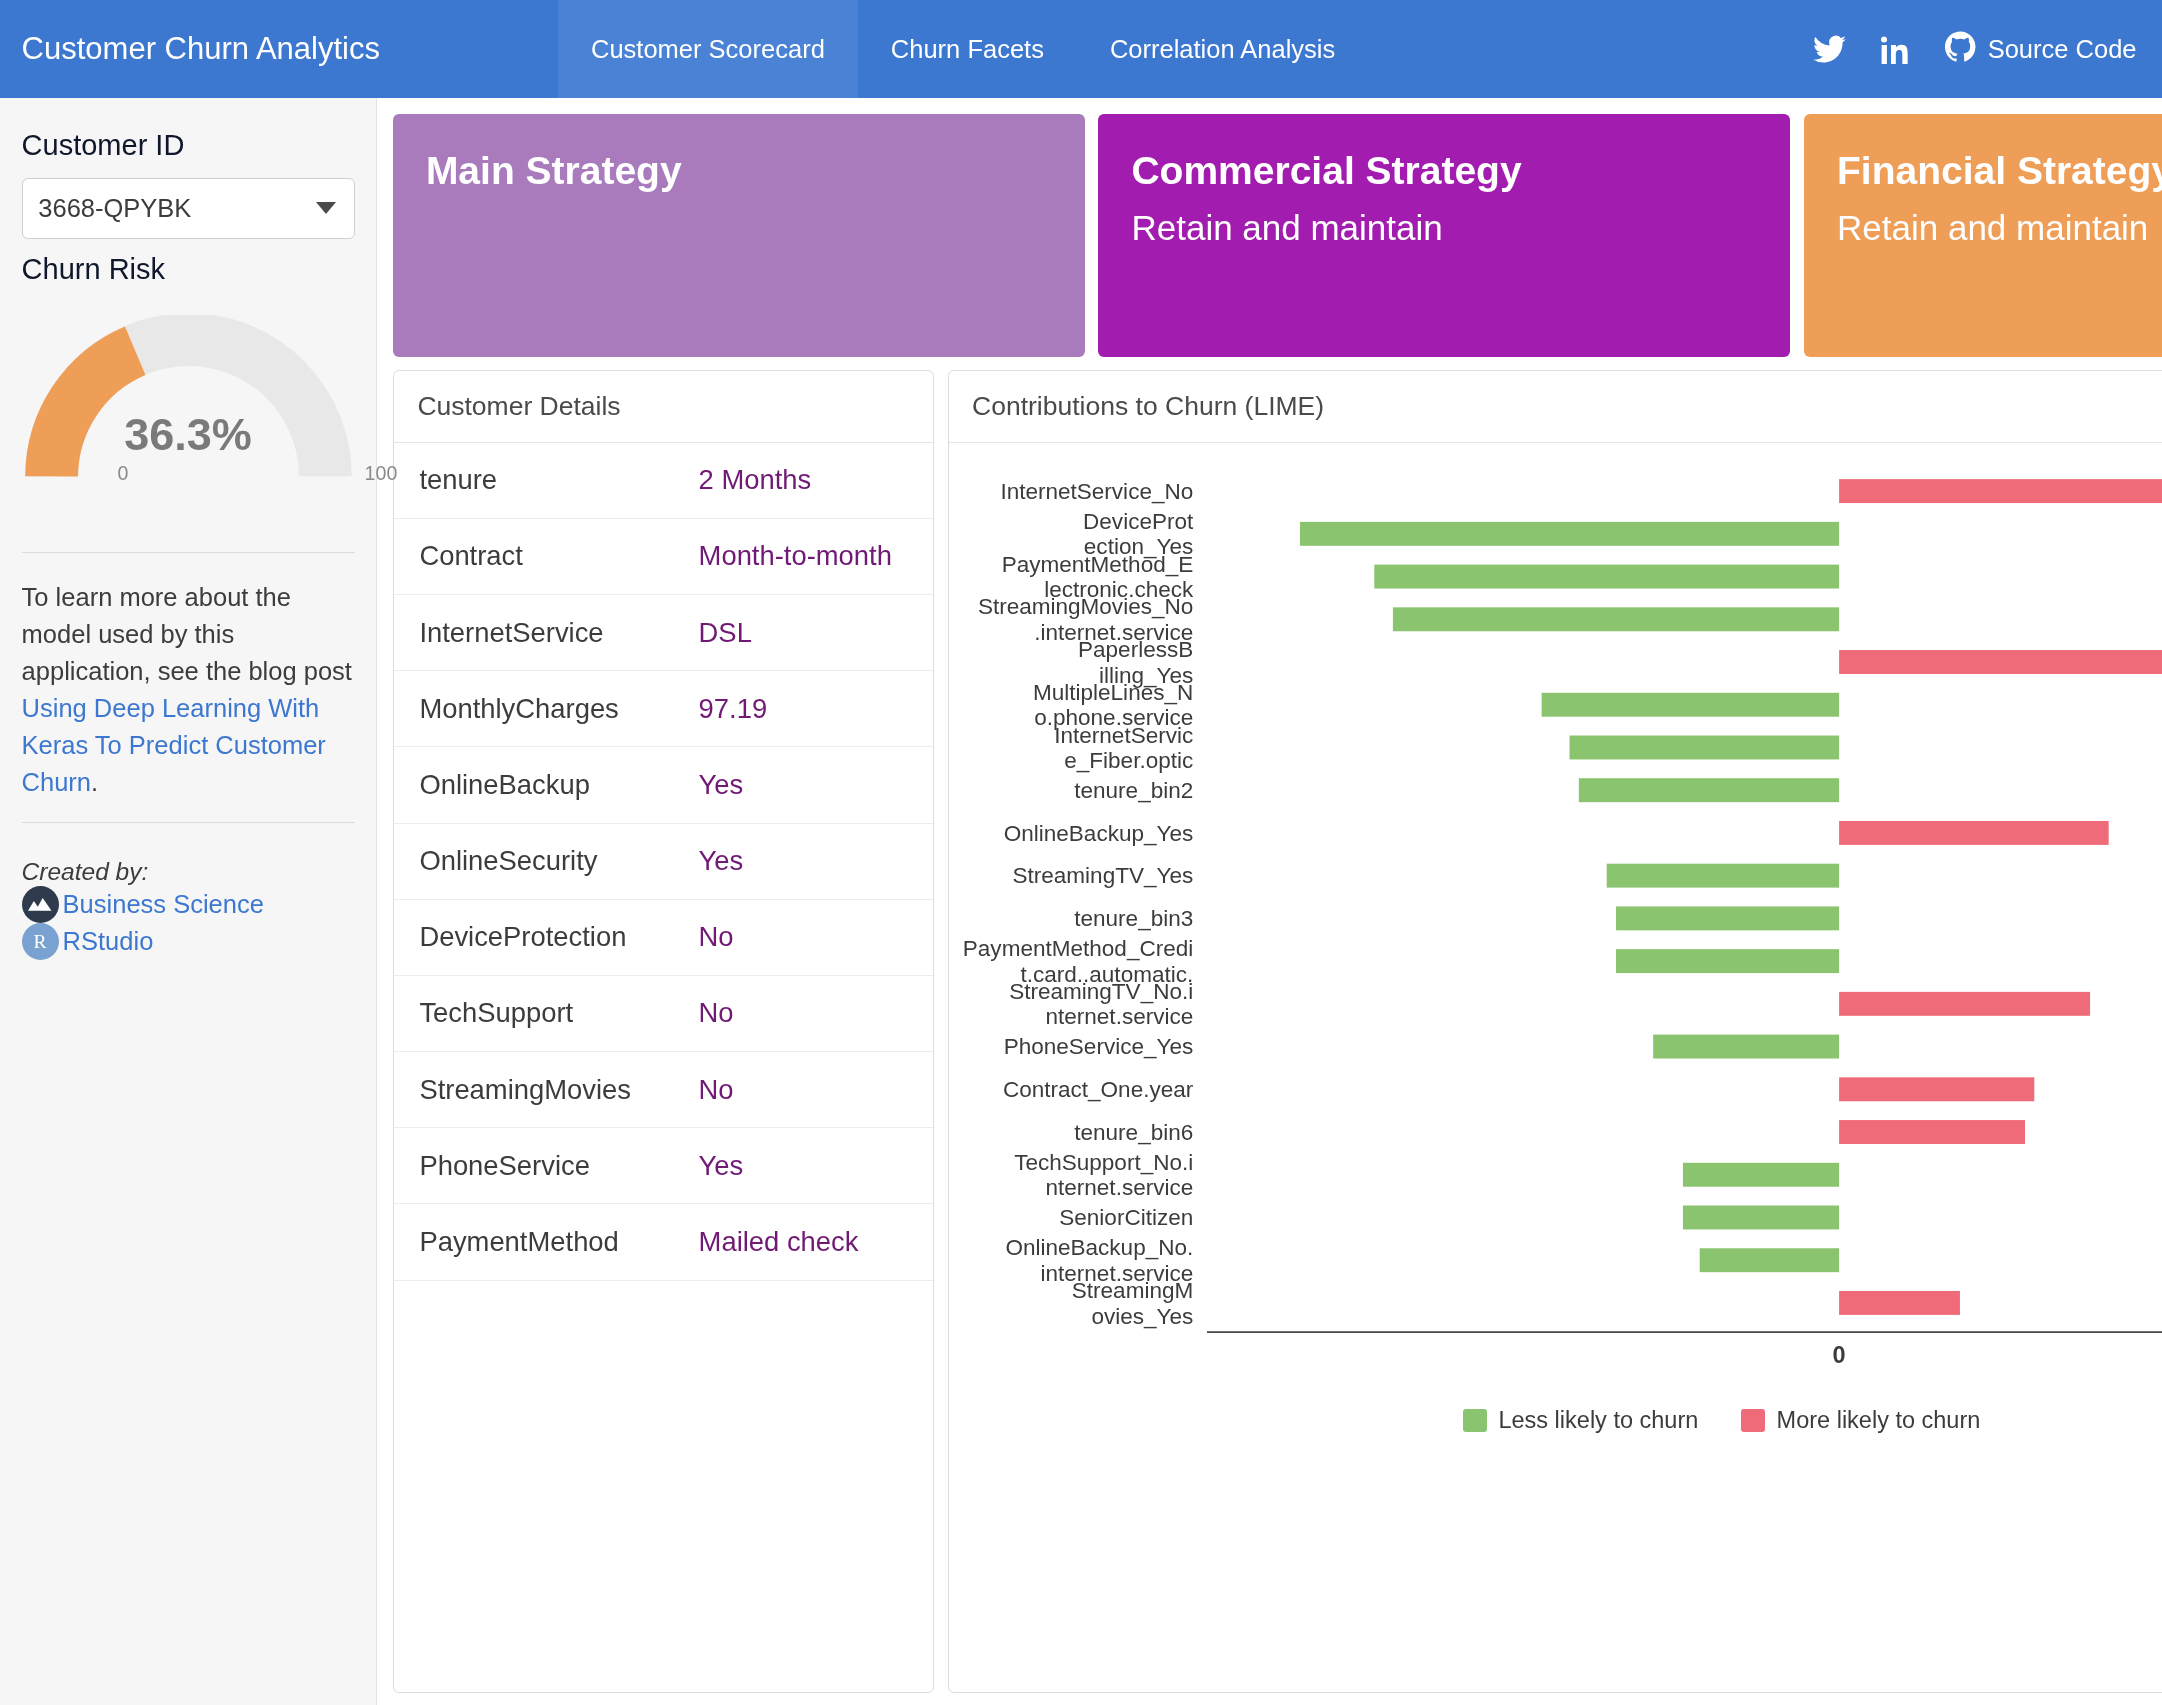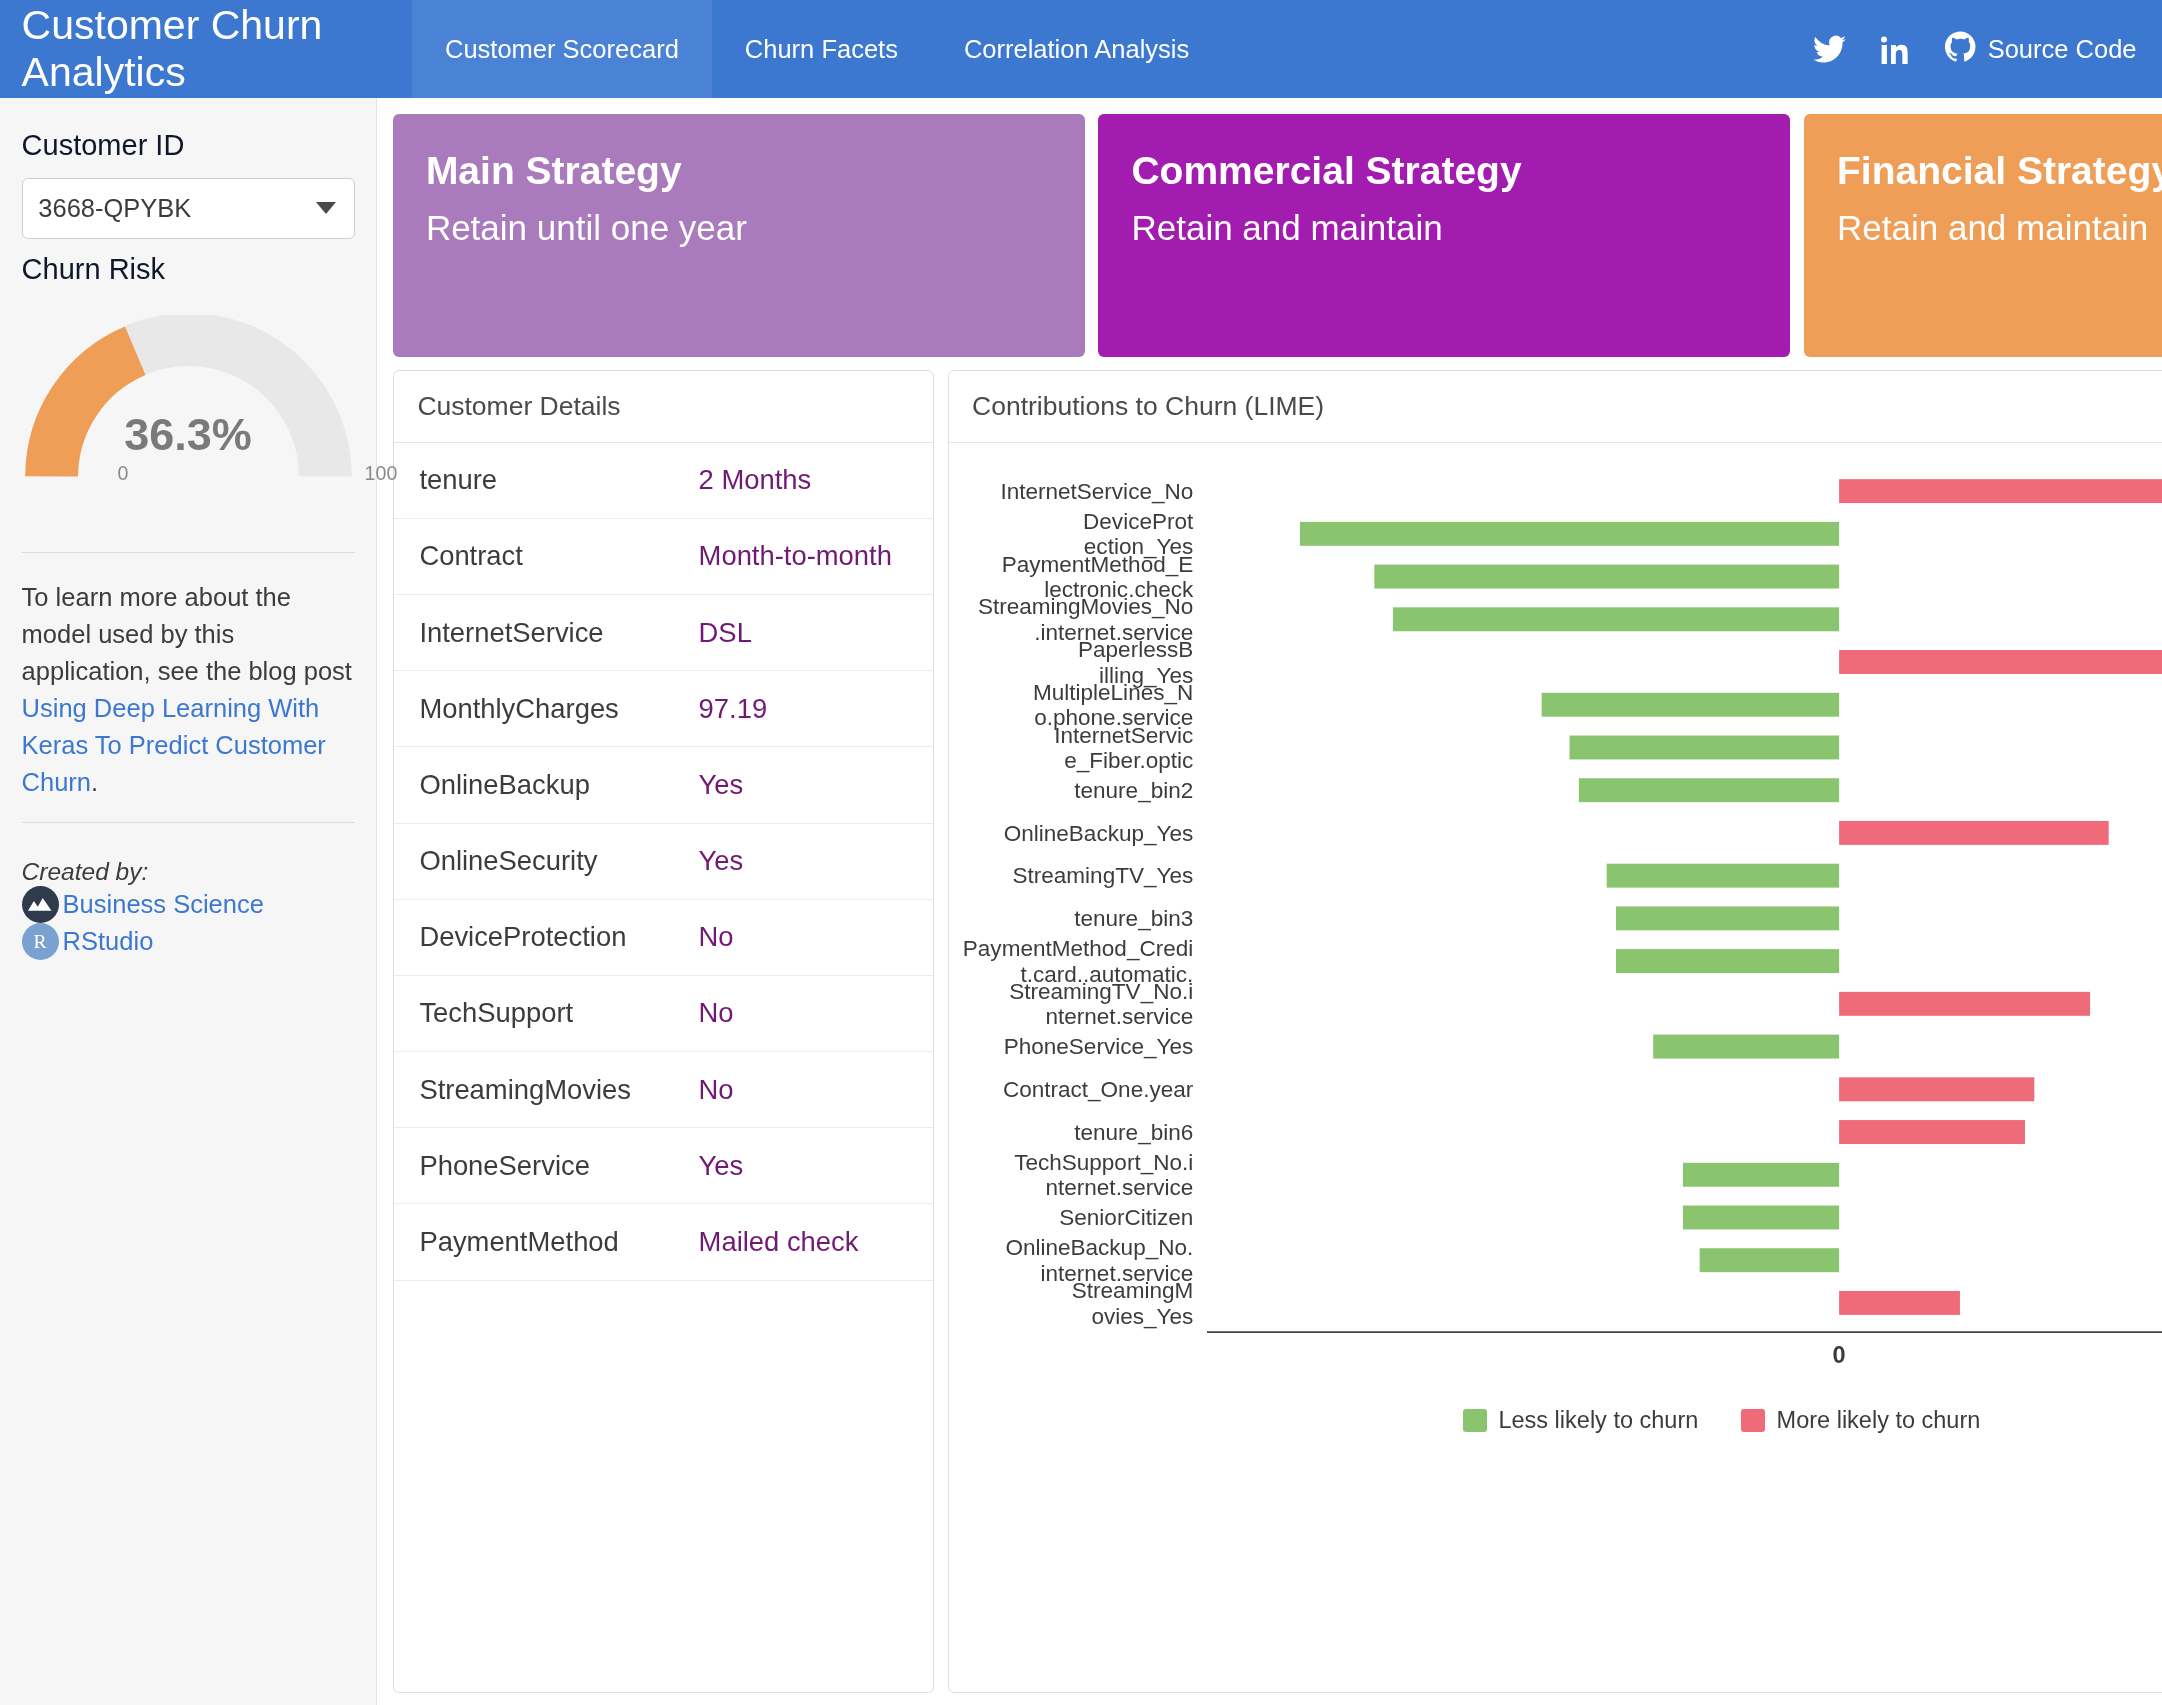--- a/index.html
+++ b/index.html
@@ -18,25 +18,25 @@
 
   
   .navbar {
     height: 98px;
     background: #3c77d0;
     display: flex;
     align-items: stretch;
     color: #ffffff;
   }
   .brand {
-    width: 412px;
+    width: 558px;
     display: flex;
     align-items: center;
     padding-left: 21.6px;
-    font-size: 41px;
+    font-size: 31px;
     color: #ffffff;
   }
   .nav-tabs { display: flex; align-items: stretch; }
   .nav-tab {
     display: flex; align-items: center;
     padding: 0 33px;
     font-size: 25.5px;
     color: #ffffff;
     cursor: pointer;
   }
@@ -277,21 +277,20 @@
         <span class="credit-logo rstudio">R</span>
         <span class="credit-name">RStudio</span>
       </div>
     </div>
 
     <div class="main">
 
       <div class="strategy-row">
         <div class="strategy-card purple">
           <div class="strategy-title">Main Strategy</div>
-          <div class="strategy-sub">Retain until one year</div>
         </div>
         <div class="strategy-card blue">
           <div class="strategy-title">Commercial Strategy</div>
           <div class="strategy-sub">Retain and maintain</div>
         </div>
         <div class="strategy-card orange">
           <div class="strategy-title">Financial Strategy</div>
           <div class="strategy-sub">Retain and maintain</div>
         </div>
       </div>

